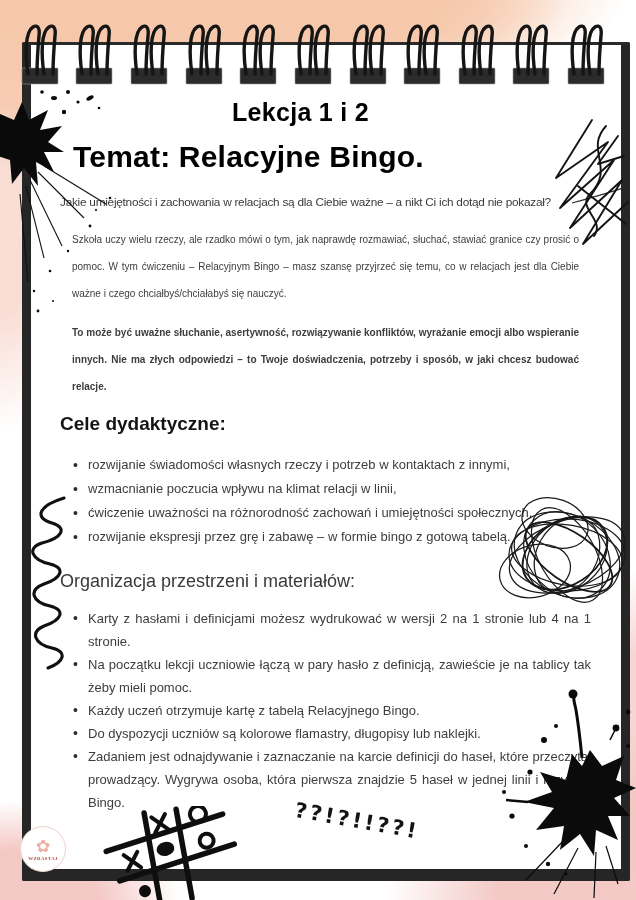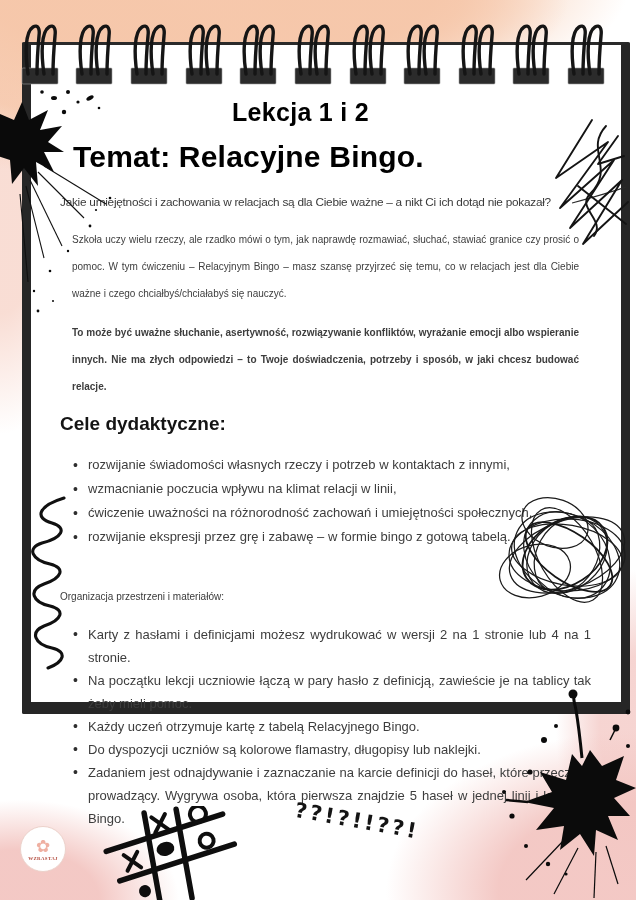--- a/index.html
+++ b/index.html
@@ -14,21 +14,21 @@
     background:
       radial-gradient(420px 150px at 33% -2%, rgba(246,199,170,0.95) 55%, rgba(246,199,170,0) 100%),
       radial-gradient(260px 120px at 12% 6%, rgba(246,199,170,0.85) 50%, rgba(246,199,170,0) 100%),
       radial-gradient(200px 90px at 58% 0%, rgba(246,199,170,0.8) 45%, rgba(246,199,170,0) 100%),
       radial-gradient(90px 200px at 0% 26%, rgba(247,210,198,0.75) 40%, rgba(247,210,198,0) 100%),
       radial-gradient(160px 100px at 3% 100%, rgba(243,198,194,0.95) 50%, rgba(243,198,194,0) 100%),
       radial-gradient(250px 160px at 100% 99%, rgba(243,198,194,0.95) 55%, rgba(243,198,194,0) 100%),
       radial-gradient(80px 160px at 100% 81%, rgba(243,198,194,0.75) 45%, rgba(243,198,194,0) 100%);
   }
   .page {
-    position:absolute; left:22px; top:42px; width:608px; height:672px; z-index:1;
+    position:absolute; left:22px; top:42px; width:608px; height:839px; z-index:1;
     background:#ffffff;
     border-left:9px solid #262626; border-right:9px solid #262626;
     border-bottom:12px solid #262626; border-top:3px solid #2a2a2a;
     border-radius:2px;
     padding:52px 30px 0 29px;
     color:#3d3d3d;
   }
   .deco { position:absolute; z-index:2; pointer-events:none; }
   h1.lesson {
     margin:0; padding-right:50px; text-align:center;
@@ -55,21 +55,21 @@
   h3.goals-h { margin-top:5px; }
   ul.dotlist { list-style:none; margin:0; padding:0 0 0 13px; }
   ul.goals { margin-top:18px; }
   ul.dotlist li {
     position:relative; padding-left:15px; font-size:13px; line-height:24px; color:#3d3d3d;
   }
   ul.dotlist li::before {
     content:"•"; position:absolute; left:0; top:0; color:#2e2e2e; font-size:14px;
   }
   h3.tips-h { margin-top:33px; }
-  .materials-label { margin-top:39px; font-size:10px; line-height:18px; color:#3a3a3a; }
+  .materials-label { margin-top:23px; font-size:18px; line-height:18px; color:#3a3a3a; }
   ul.materials { margin-top:17px; }
   ul.materials li { line-height:23px; text-align:justify; }
   .doodle-q {
     position:absolute; left:297px; top:798px; z-index:3;
     transform:rotate(10deg); transform-origin:left top;
     font-family:"DejaVu Sans", sans-serif; font-weight:bold;
     font-size:21px; letter-spacing:3px; color:#141414;
   }
   .logo {
     position:absolute; left:20px; top:826px; width:46px; height:46px; z-index:3;

